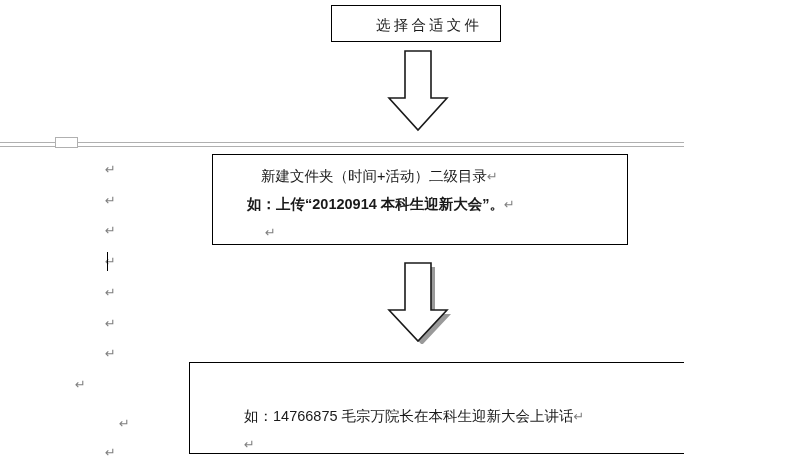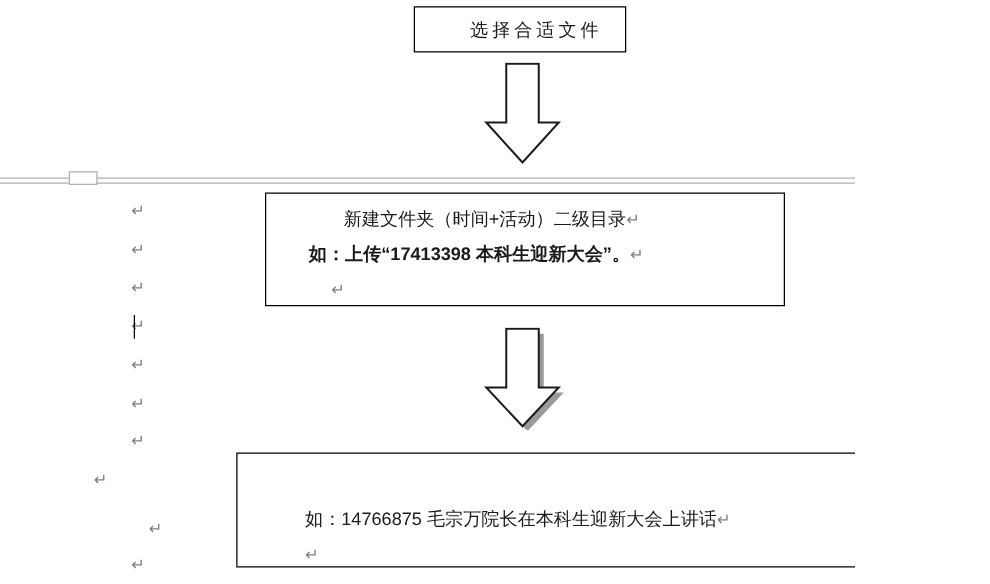--- a/index.html
+++ b/index.html
@@ -109,25 +109,25 @@
   <div class="pilcrow" style="left:105px; top:163px;">↵</div>
   <div class="pilcrow" style="left:105px; top:194px;">↵</div>
   <div class="pilcrow" style="left:105px; top:224px;">↵</div>
   <div class="pilcrow" style="left:105px; top:255px;">↵</div>
   <div class="caret" style="left:107px; top:252px; height:19px;"></div>
   <div class="pilcrow" style="left:105px; top:286px;">↵</div>
   <div class="pilcrow" style="left:105px; top:317px;">↵</div>
   <div class="pilcrow" style="left:105px; top:347px;">↵</div>
 
   <div class="flow-box" style="left:212px; top:154px; width:416px; height:91px;">
-    <div class="box-line" style="left:62px; top:14px;text-align:right;">
+    <div class="box-line" style="left:48px; top:14px;text-align:right;">
       <span>新建文件夹（时间+活动）二级目录</span><span class="pilcrow" style="position:static;">↵</span>
     </div>
     <div class="box-line bold" style="left:34px; top:42px;">
-      <span>如：上传“17413398 本科生迎新大会”。</span><span class="pilcrow" style="position:static; font-weight:normal;">↵</span>
+      <span>如：上传“20120914 本科生迎新大会”。</span><span class="pilcrow" style="position:static; font-weight:normal;">↵</span>
     </div>
     <div class="pilcrow" style="left:52px; top:71px;">↵</div>
   </div>
 
   <div class="arrow" style="left:387px; top:262px; width:68px; height:82px;">
     <svg width="68" height="82" viewBox="0 0 68 82">
       <polygon points="21,5 48,5 48,52 64,52 35,83 6,52 21,52" fill="#9a9a9a" stroke="none"></polygon>
       <polygon points="18,1 44,1 44,48 60,48 31,79 2,48 18,48" fill="#ffffff" stroke="#1a1a1a" stroke-width="1.6"></polygon>
     </svg>
   </div>

